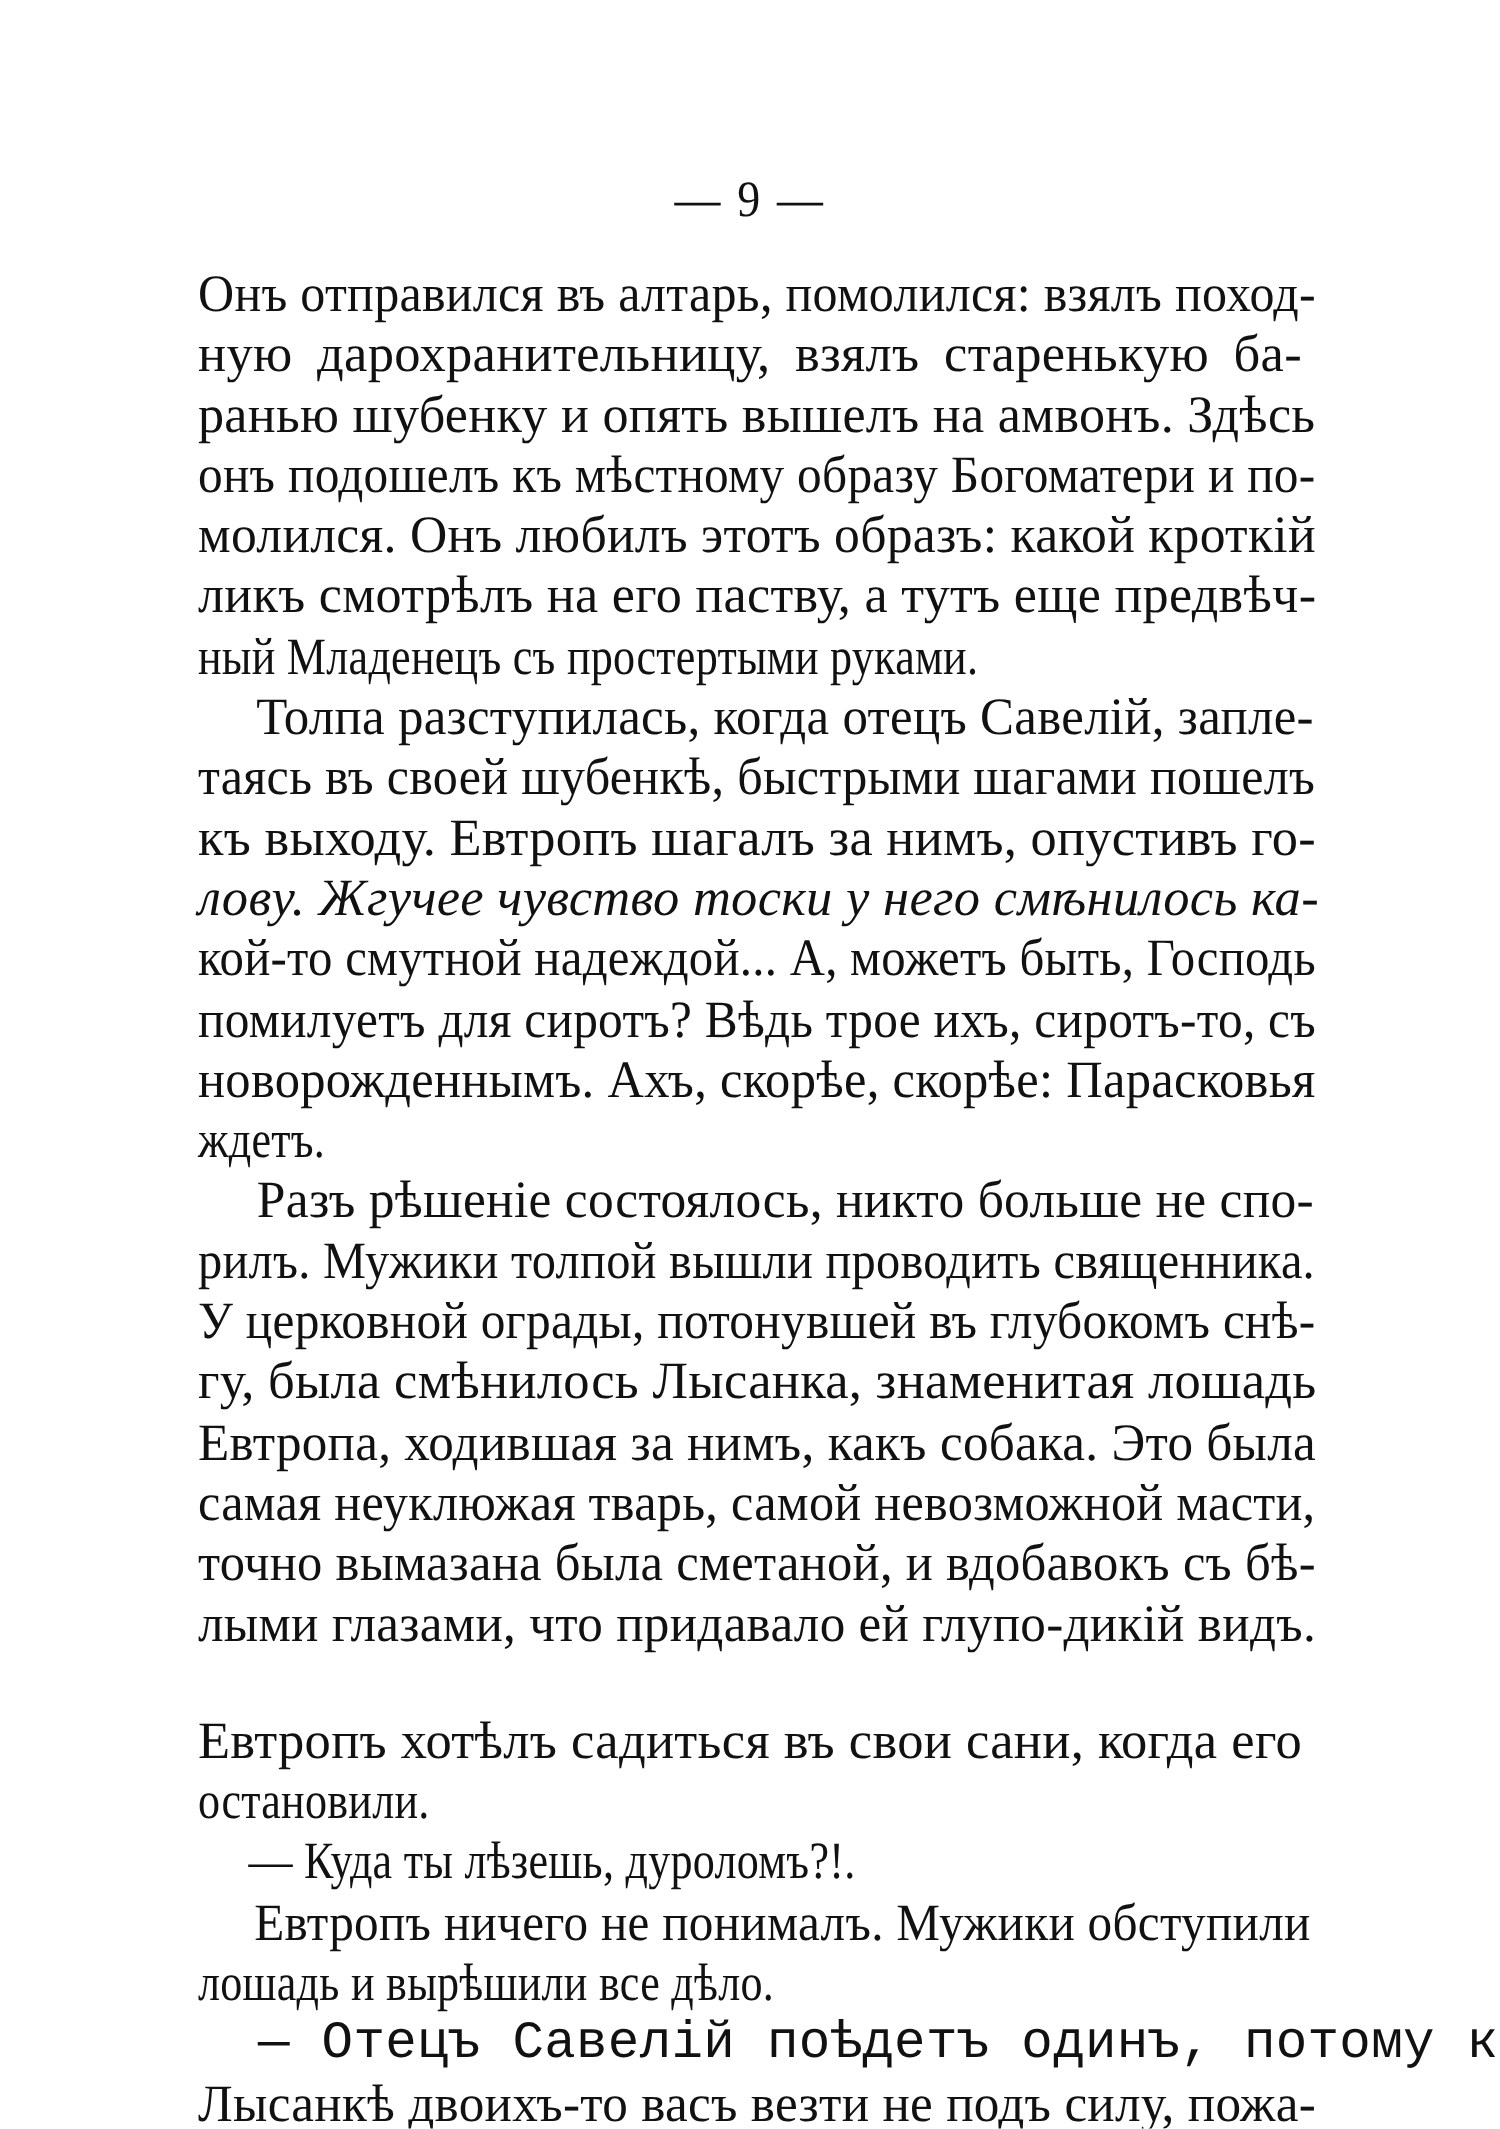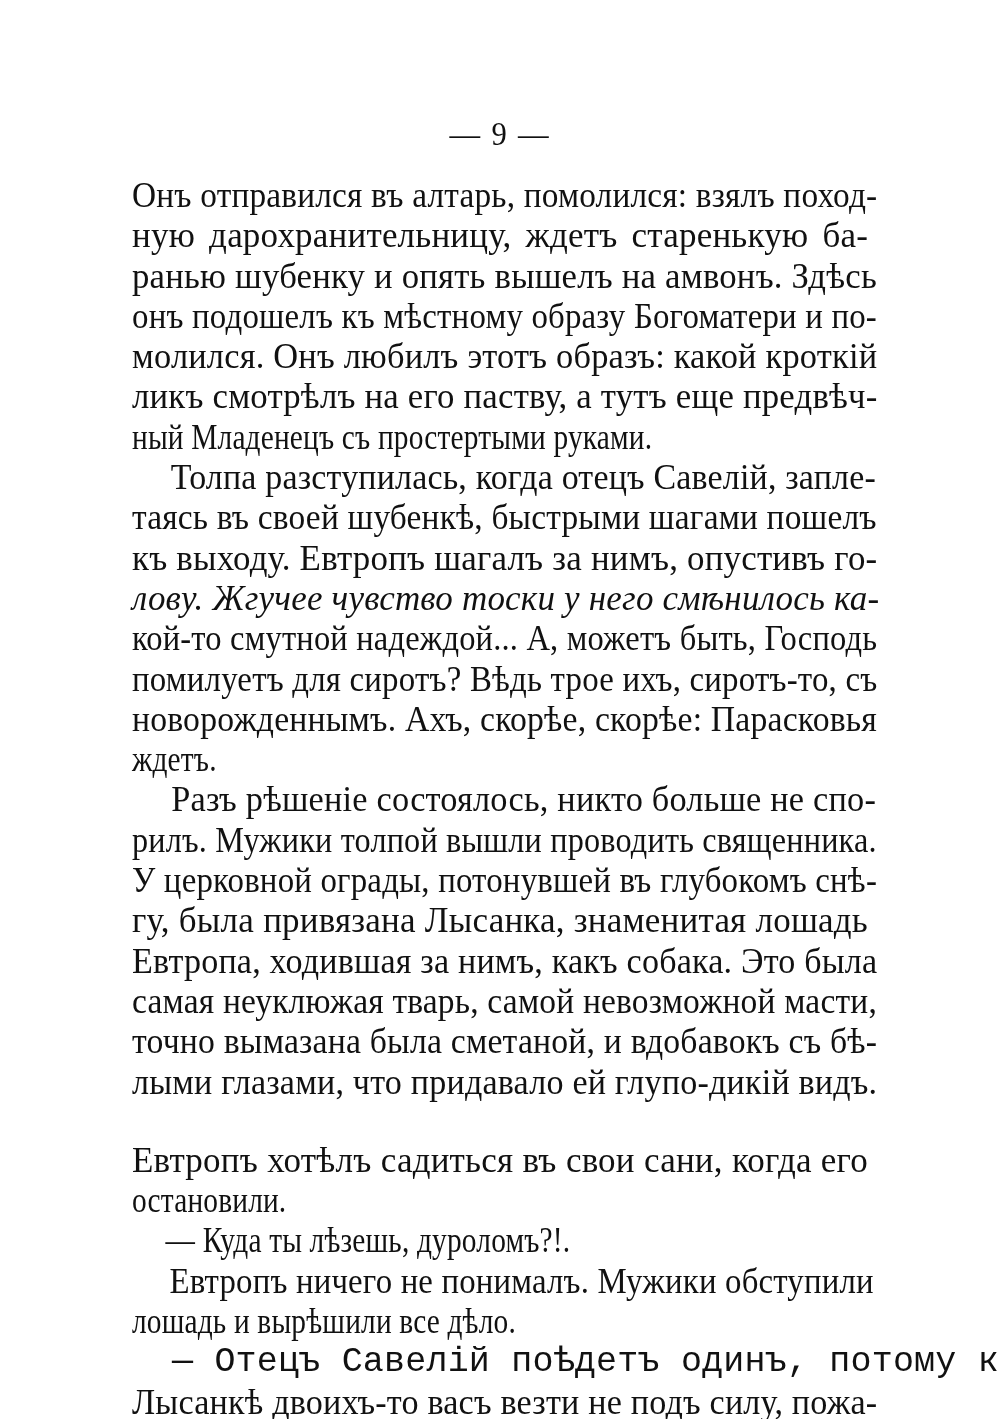--- a/index.html
+++ b/index.html
@@ -60,38 +60,38 @@
     }
   </style>
 </head>
 <body>
 
 <div class="page">
   <div class="page-number">— 9 —</div>
 
   <div class="text-block" id="text-block">
     <span class="line" style="width: 772.859px; transform: scaleX(0.952308);">Онъ отправился въ алтарь, помолился: взялъ поход-</span>
-    <span class="line" style="width: 736px; transform: scaleX(1);">ную дарохранительницу, ждетъ старенькую ба-</span>
+    <span class="line" style="width: 736px; transform: scaleX(1);">ную дарохранительницу, взялъ старенькую ба-</span>
     <span class="line" style="width: 741.438px; transform: scaleX(0.992666);">ранью шубенку и опять вышелъ на амвонъ. Здѣсь</span>
     <span class="line" style="width: 783.531px; transform: scaleX(0.939337);">онъ подошелъ къ мѣстному образу Богоматери и по-</span>
     <span class="line" style="width: 749px; transform: scaleX(0.982644);">молился. Онъ любилъ этотъ образъ: какой кроткій</span>
     <span class="line" style="width: 740.953px; transform: scaleX(0.993315);">ликъ смотрѣлъ на его паству, а тутъ еще предвѣч-</span>
     <span class="line last" style="transform: scaleX(0.84);">ный Младенецъ съ простертыми руками.</span>
     <span class="line indent" style="width: 757.781px; transform: scaleX(0.969655);">Толпа разступилась, когда отецъ Савелій, запле-</span>
     <span class="line" style="width: 771.5px; transform: scaleX(0.953986);">таясь въ своей шубенкѣ, быстрыми шагами пошелъ</span>
     <span class="line" style="width: 737.953px; transform: scaleX(0.997353);">къ выходу. Евтропъ шагалъ за нимъ, опустивъ го-</span>
     <span class="line" style="width: 736px; transform: scaleX(1); font-style: italic;">лову. Жгучее чувство тоски у него смѣнилось ка-</span>
     <span class="line" style="width: 792.312px; transform: scaleX(0.928926);">кой-то смутной надеждой... А, можетъ быть, Господь</span>
     <span class="line" style="width: 783.359px; transform: scaleX(0.939543);">помилуетъ для сиротъ? Вѣдь трое ихъ, сиротъ-то, съ</span>
     <span class="line" style="width: 764.703px; transform: scaleX(0.962465);">новорожденнымъ. Ахъ, скорѣе, скорѣе: Парасковья</span>
     <span class="line last" style="transform: scaleX(0.84);">ждетъ.</span>
     <span class="line indent" style="width: 749.891px; transform: scaleX(0.980433);">Разъ рѣшеніе состоялось, никто больше не спо-</span>
     <span class="line" style="width: 799.156px; transform: scaleX(0.920971);">рилъ. Мужики толпой вышли проводить священника.</span>
     <span class="line" style="width: 783.672px; transform: scaleX(0.939169);">У церковной ограды, потонувшей въ глубокомъ снѣ-</span>
-    <span class="line" style="width: 736px; transform: scaleX(1);">гу, была привязана Лысанка, знаменитая лошадь</span>
+    <span class="line" style="width: 736px; transform: scaleX(1);">гу, была смѣнилось Лысанка, знаменитая лошадь</span>
     <span class="line" style="width: 756.172px; transform: scaleX(0.973324);">Евтропа, ходившая за нимъ, какъ собака. Это была</span>
     <span class="line" style="width: 769.297px; transform: scaleX(0.956718);">самая неуклюжая тварь, самой невозможной масти,</span>
     <span class="line" style="width: 764.156px; transform: scaleX(0.963154);">точно вымазана была сметаной, и вдобавокъ съ бѣ-</span>
     <span class="line" style="width: 755.656px; transform: scaleX(0.973988);">лыми глазами, что придавало ей глупо-дикій видъ.</span>
     <span class="line" style="width: 736px; transform: scaleX(1); margin-top: 38px;">Евтропъ хотѣлъ садиться въ свои сани, когда его</span>
     <span class="line last" style="transform: scaleX(0.84);">остановили.</span>
     <span class="line indent last" style="transform: scaleX(0.84);">— Куда ты лѣзешь, дуроломъ?!.</span>
     <span class="line indent" style="width: 782.719px; transform: scaleX(0.937098);">Евтропъ ничего не понималъ. Мужики обступили</span>
     <span class="line last" style="transform: scaleX(0.84);">лошадь и вырѣшили все дѣло.</span>
     <span class="line indent" style="width: 736px; transform: scaleX(1); font-family: Liberation Mono, monospace;">— Отецъ Савелій поѣдетъ одинъ, потому какъ</span>

